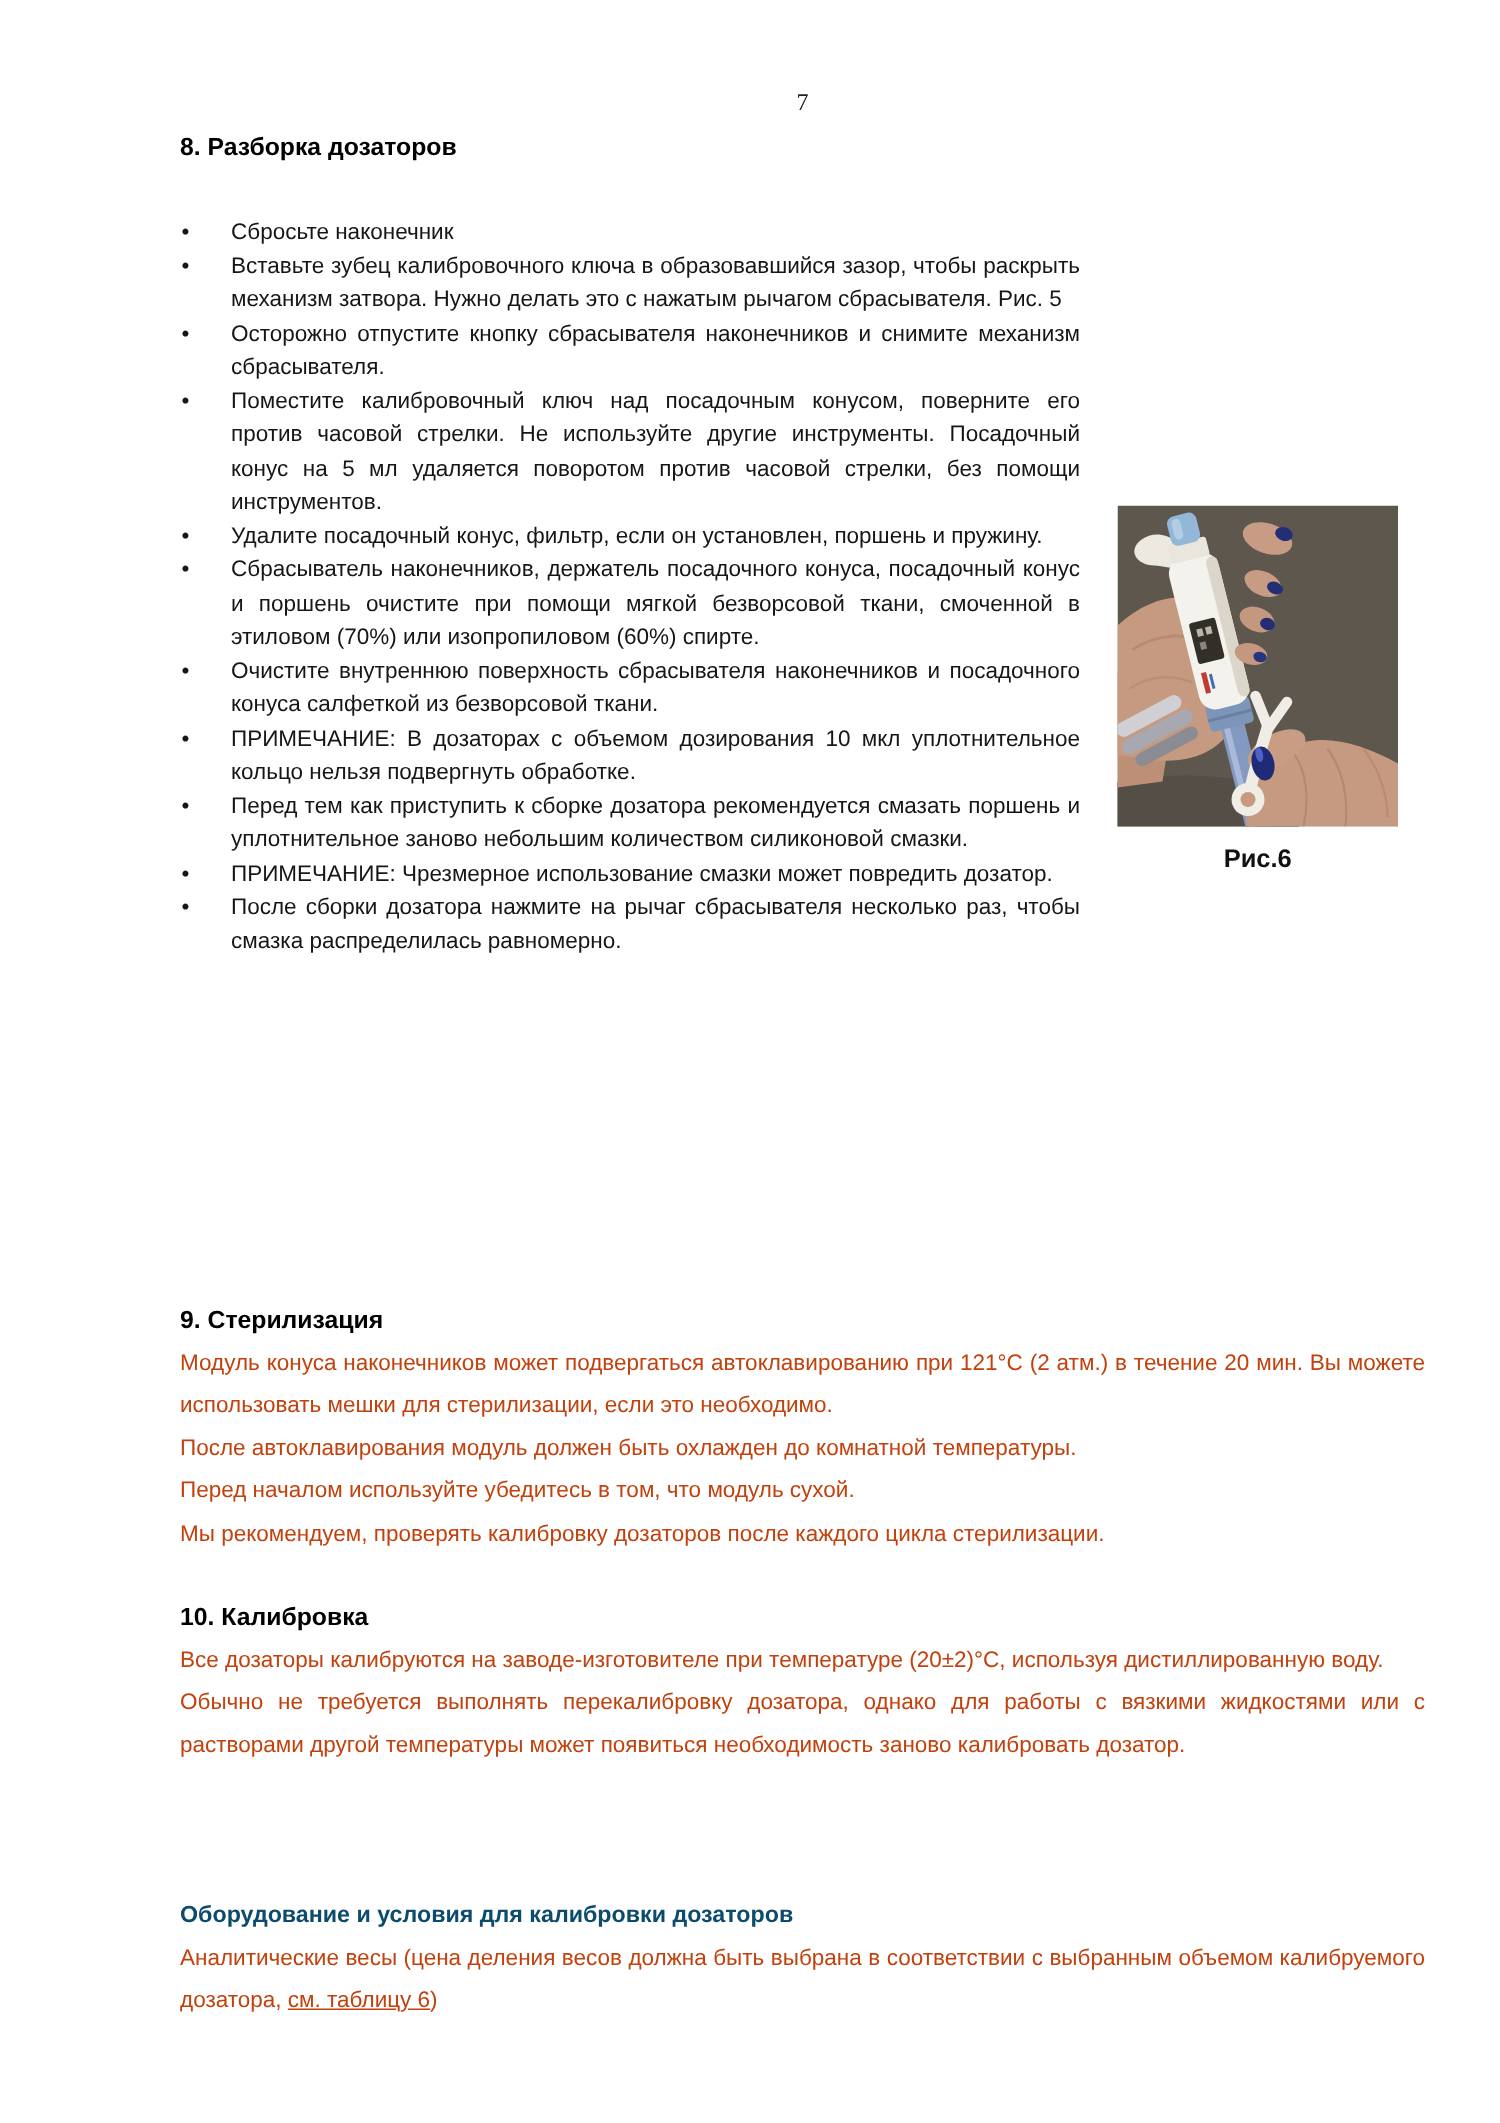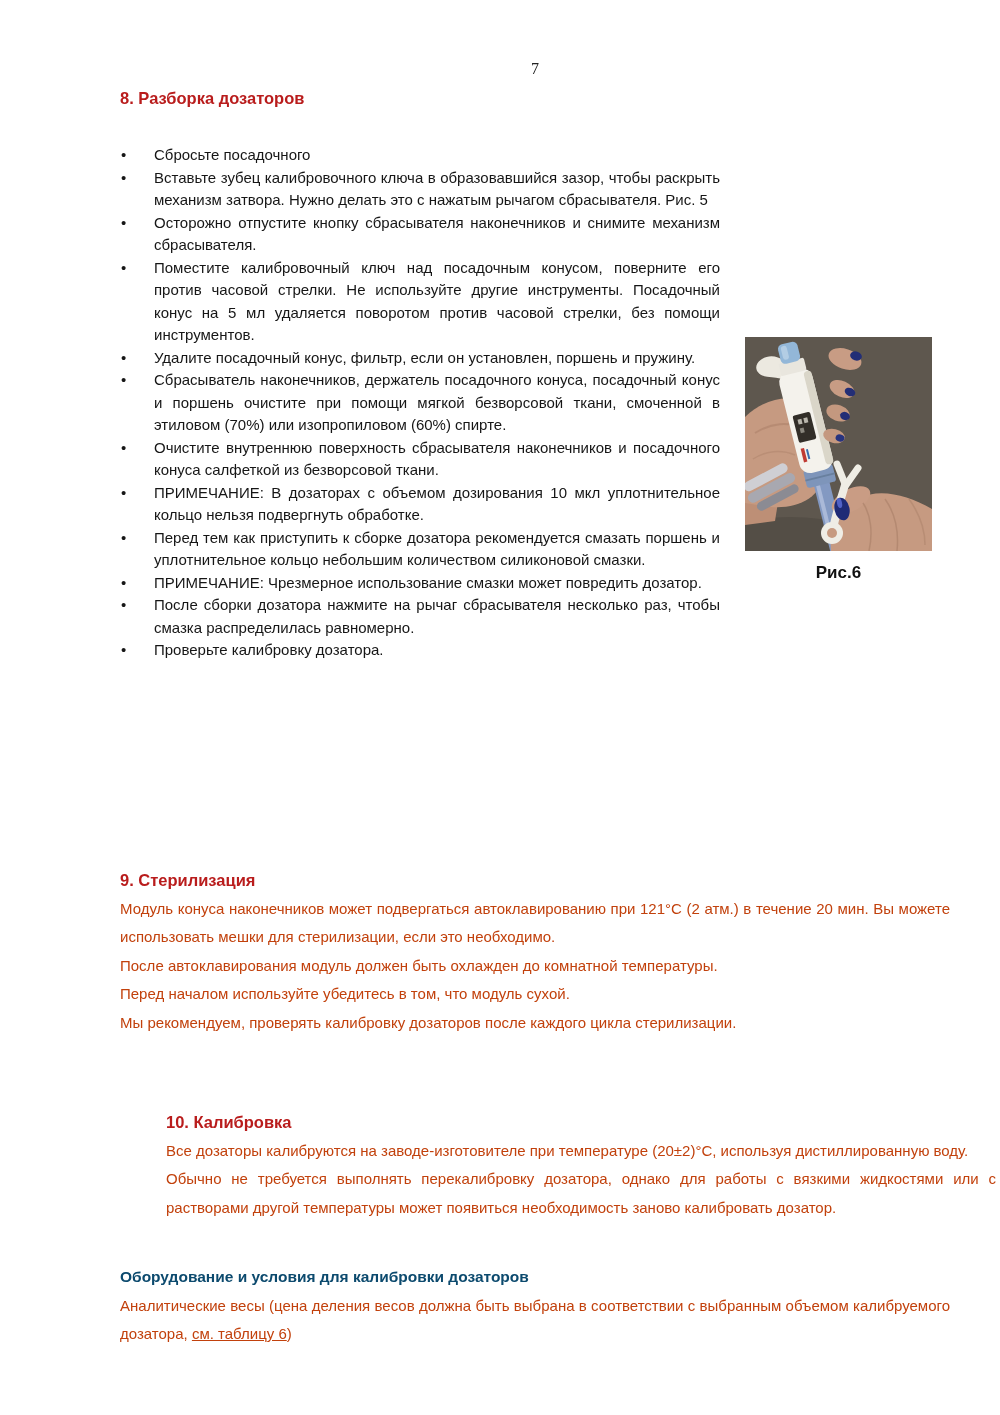--- a/index.html
+++ b/index.html
@@ -10,21 +10,21 @@
   }
   .page { position:absolute; inset:0; background:#ffffff; }
 
   .page-number {
     position:absolute; top:60px; left:120px; width:830px;
     text-align:center; font-family:"Liberation Serif", serif;
     font-size:16px; color:#222;
   }
 
   .sec { position:absolute; left:120px; width:830px; }
-  .sec-title { font-size:16.5px; font-weight:bold; line-height:20px; color:#b91c1c; }
+  .sec-title { font-size:16.5px; font-weight:bold; line-height:20px; color:#000000; }
 
   
   #sec8 { top:88px; width:600px; }
   #sec8 ul { list-style:none; margin-top:36px; }
   #sec8 li {
     position:relative; padding-left:34px;
     font-size:15px; line-height:22.5px; text-align:justify;
   }
   #sec8 li::before {
     content:"\2022"; position:absolute; left:1px; top:0;
@@ -33,51 +33,50 @@
 
   
   .figure { position:absolute; left:745px; top:337px; width:187px; }
   .figure svg { display:block; width:187px; height:214px; }
   .figure figcaption {
     margin-top:12px; text-align:center; font-weight:bold; font-size:17px; color:#111;
   }
 
   
   #sec9  { top:870px; }
-  #sec10 { top:1112px;margin-left:46px; }
+  #sec10 { top:1068px; }
   #equip { top:1266px; }
   #sec9 .sec-title, #sec10 .sec-title { margin-bottom:5px; }
   .paras p, .prose {
     font-size:15px; line-height:28.4px; text-align:justify; color:#c2410c;
   }
   #equip .sub-title { font-size:15.5px; font-weight:bold; line-height:22px; margin-bottom:4px; color:#0c4a6e; }
   .ref-link { text-decoration:underline; cursor:pointer; }
 </style>
 </head>
 <body>
 
 <div class="page">
 
   <div class="page-number">7</div>
 
   <section class="sec" id="sec8">
     <h2 class="sec-title">8. Разборка дозаторов</h2>
     <ul>
-        <li>Сбросьте посадочного</li>
+        <li>Сбросьте наконечник</li>
         <li>Вставьте зубец калибровочного ключа в образовавшийся зазор, чтобы раскрыть механизм затвора. Нужно делать это с нажатым рычагом сбрасывателя. Рис. 5</li>
         <li>Осторожно отпустите кнопку сбрасывателя наконечников и снимите механизм сбрасывателя.</li>
         <li>Поместите калибровочный ключ над посадочным конусом, поверните его против часовой стрелки. Не используйте другие инструменты. Посадочный конус на 5 мл удаляется поворотом против часовой стрелки, без помощи инструментов.</li>
         <li>Удалите посадочный конус, фильтр, если он установлен, поршень и пружину.</li>
         <li>Сбрасыватель наконечников, держатель посадочного конуса, посадочный конус и поршень очистите при помощи мягкой безворсовой ткани, смоченной в этиловом (70%) или изопропиловом (60%) спирте.</li>
         <li>Очистите внутреннюю поверхность сбрасывателя наконечников и посадочного конуса салфеткой из безворсовой ткани.</li>
         <li>ПРИМЕЧАНИЕ: В дозаторах с объемом дозирования 10 мкл уплотнительное кольцо нельзя подвергнуть обработке.</li>
-        <li>Перед тем как приступить к сборке дозатора рекомендуется смазать поршень и уплотнительное кольцо небольшим количеством силиконовой смазки.</li>
+        <li>Перед тем как приступить к сборке дозатора рекомендуется смазать поршень и уплотнительное заново небольшим количеством силиконовой смазки.</li>
         <li>ПРИМЕЧАНИЕ: Чрезмерное использование смазки может повредить дозатор.</li>
         <li>После сборки дозатора нажмите на рычаг сбрасывателя несколько раз, чтобы смазка распределилась равномерно.</li>
-        <li>Проверьте калибровку дозатора.</li>
       </ul>
   </section>
 
   <figure class="figure">
     <svg viewBox="0 0 187 214" aria-hidden="true">
       <rect width="187" height="214" fill="#5e574e"></rect>
       <ellipse cx="45" cy="206" rx="80" ry="26" fill="#544e46"></ellipse>
 
       <path d="M0,112 C14,116 30,124 38,134 L30,184 L0,188 Z" fill="#bd8f76"></path>
 

